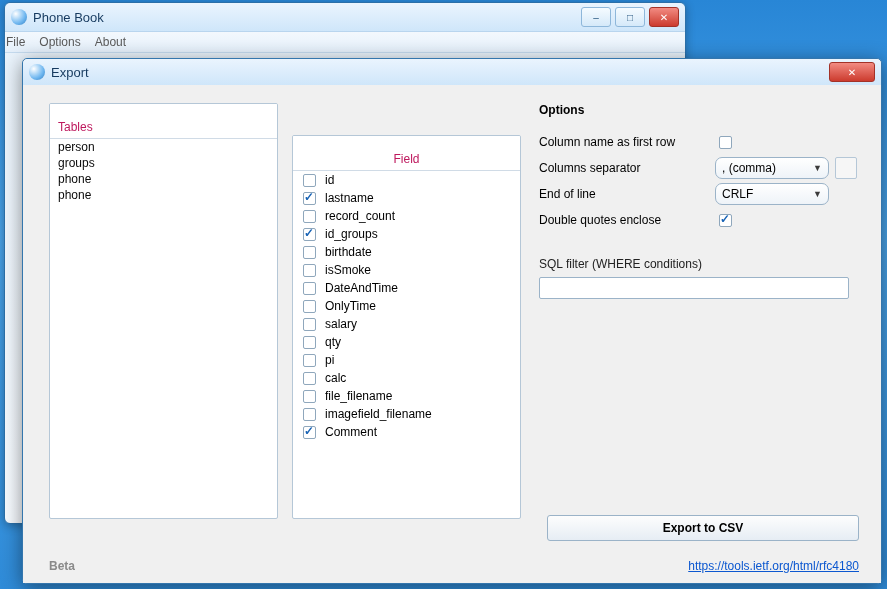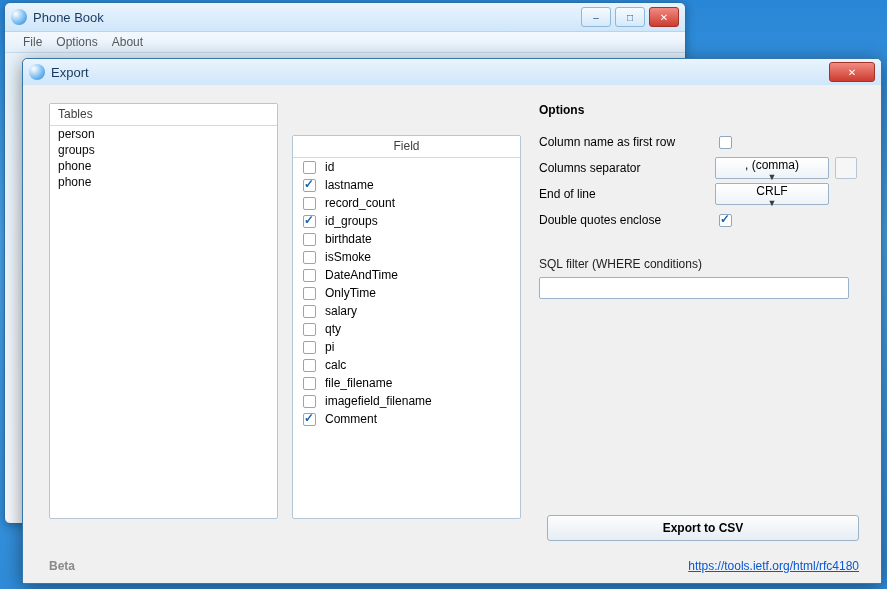--- a/index.html
+++ b/index.html
@@ -19,21 +19,21 @@
   .titlebar .title{color:#163a5f;font-size:13px;flex:1;}
   .win-btns{display:flex;gap:4px;}
   .win-btn{width:28px;height:18px;border:1px solid #8eb7da;border-radius:3px;
     background:linear-gradient(#f5fbff,#d5e9f9);display:flex;align-items:center;
     justify-content:center;font-size:10px;color:#2c5a82;cursor:default;}
   .win-btn.close-red{background:linear-gradient(#f28b82,#cc3b2e);
     border-color:#a33228;color:#fff;width:44px;}
   .win-btn.close-red-sm{background:linear-gradient(#f28b82,#cc3b2e);
     border-color:#a33228;color:#fff;}
   .menubar{height:20px;background:linear-gradient(#f3f8fd,#e5f0fb);
-    border-bottom:1px solid #c5dbef;padding-left:18px;display:flex;gap:14px;
+    border-bottom:1px solid #c5dbef;padding-left:1px;display:flex;gap:14px;
     align-items:center;color:#5a5a5a;}
   .menuitem{cursor:default;}
 
   
   .dialog{position:absolute;left:22px;top:58px;width:858px;height:524px;
     border-radius:5px;background:#f0f0f0;
     box-shadow:0 4px 20px rgba(0,0,0,.45);border:1px solid #3476ad;}
   .dlg-title{height:26px;display:flex;align-items:center;padding:0 6px;
     background:linear-gradient(#eaf4fe,#cfe6fa);border-radius:5px 5px 0 0;
     border-bottom:1px solid #b9d5ee;}
@@ -41,40 +41,40 @@
     background:radial-gradient(circle at 30% 30%,#fff,#6fb7f0 60%,#2d7bbf);
     margin-right:6px;}
   .dlg-title .title{color:#163a5f;font-size:13px;flex:1;}
   .dlg-body{position:absolute;left:0;right:0;top:26px;bottom:0;
     background:#f0f0f0;padding:18px 20px 8px 26px;}
   .cols{display:flex;gap:14px;height:416px;}
   .listbox{background:#fff;border:1px solid #b5c7d7;border-radius:2px;
     overflow:auto;}
   .tables{width:232px;}
   .fields{width:232px;margin-top:32px;}
-  .list-hdr{border-bottom:1px solid #d0dbe6;padding:3px 8px 4px;
-    font-size:12px;color:#404040;background:#fff;text-align:left;}
+  .list-hdr{border-bottom:1px solid #d0dbe6;padding:16px 8px 4px;
+    font-size:12px;color:#be185d;background:#fff;text-align:left;}
   .fields .list-hdr{text-align:center;}
   .list-row{padding:1px 0 1px 8px;color:#0a0a0a;cursor:default;
     white-space:nowrap;}
   .field-row{display:flex;align-items:center;gap:6px;padding:0 6px;
     height:18px;cursor:default;}
   .chk{appearance:none;width:13px;height:13px;border:1px solid #8fa7bc;
     border-radius:2px;background:#fff;position:relative;cursor:pointer;}
   .chk:checked{background:#fff;}
   .chk:checked::after{content:"✓";position:absolute;left:0;top:-3px;
     font-size:12px;color:#1863b5;font-weight:bold;}
 
   .opts{flex:1;padding:0 4px;}
   .opts h4{margin:0 0 12px 0;font-size:12px;font-weight:700;}
   .optrow{display:flex;align-items:center;height:26px;}
   .optrow label{width:176px;}
-  .dropdown{width:100px;height:20px;border:1px solid #9bb3c8;border-radius:2px;
+  .dropdown{width:100px;height:20px;border:1px solid #9bb3c8;border-radius:7px;
     background:linear-gradient(#fff,#eef3f8);display:flex;align-items:center;
-    padding:0 6px;justify-content:space-between;font-size:12px;cursor:default;flex-direction:column;}
+    padding:0 6px;justify-content:space-between;font-size:12px;cursor:default;}
   .dropdown .chev{font-size:9px;color:#3b3b3b;}
   .tiny-btn{width:20px;height:20px;border:1px solid #b5c7d7;margin-left:6px;
     background:#f6f6f6;border-radius:2px;}
   .sqllabel{margin-top:24px;color:#222;}
   .sqlinput{margin-top:6px;width:300px;height:20px;border:1px solid #9bb3c8;
     background:#fff;border-radius:2px;padding:0 4px;}
   .export-btn{position:absolute;right:22px;bottom:42px;width:310px;height:24px;
     border:1px solid #9bb3c8;border-radius:3px;
     background:linear-gradient(#fdfdfd,#e6edf4);font-weight:700;cursor:default;
     display:flex;align-items:center;justify-content:center;}

